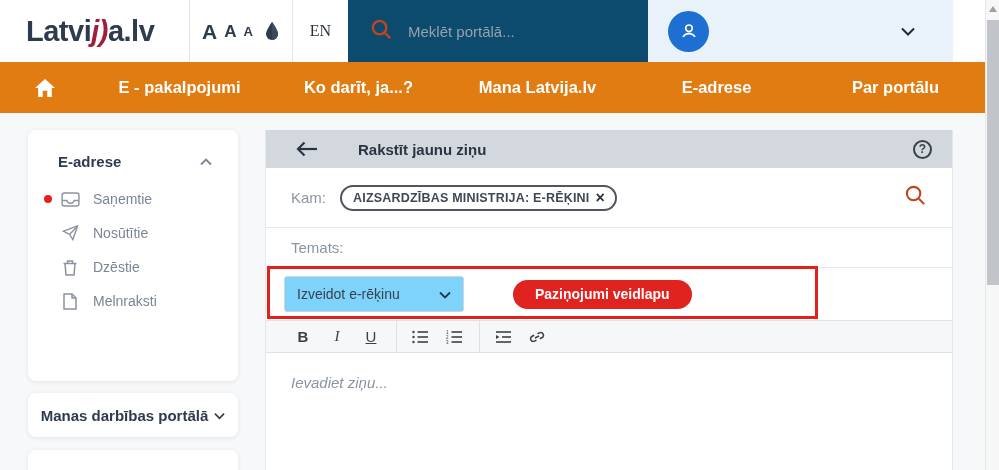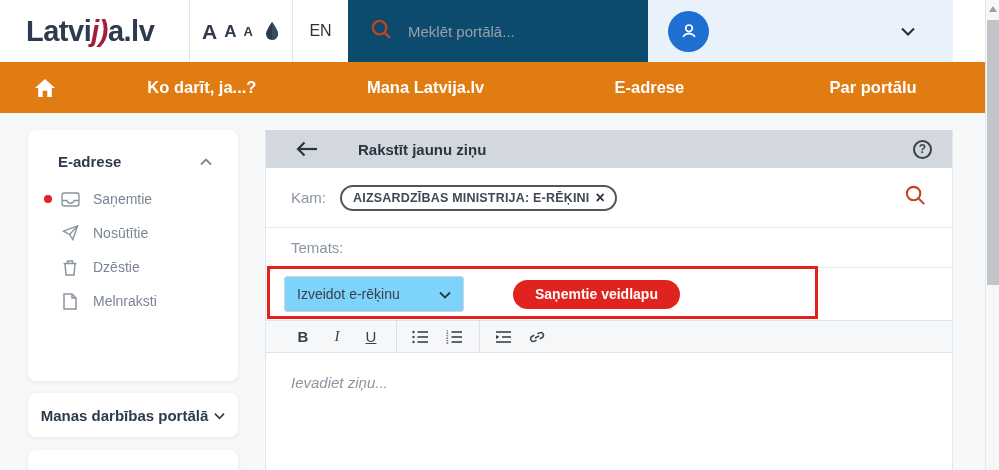--- a/index.html
+++ b/index.html
@@ -11,21 +11,21 @@
 
   
   .topbar { position:absolute; left:0; top:0; width:985px; height:62px; display:flex; background:#fff; }
   .logo-box { width:190px; display:flex; align-items:center; padding-left:26px; border-right:1px solid #e2e5e9; }
   .logo { font-size:29px; font-weight:bold; color:#2e3b4e; letter-spacing:-0.5px; }
   .logo .swirl { color:#a31e3c; font-style:italic; }
   .access-box { width:103px; display:flex; align-items:center; justify-content:center; gap:7px; border-right:1px solid #e2e5e9; }
   .fs-a { color:#2e3b4e; font-weight:600; line-height:1; }
   .fs-a.a1 { font-size:21px; } .fs-a.a2 { font-size:17px; } .fs-a.a3 { font-size:13px; }
   .contrast { margin-left:4px; display:flex; align-items:center; }
-  .lang-box { width:55px; display:flex; align-items:center; justify-content:center; font-size:16px; color:#29333f; font-weight:500; }
+  .lang-box { width:55px; display:flex; align-items:center; justify-content:center; font-size:16px; color:#29333f; font-weight:500;font-family:Liberation Serif, serif; }
   .search-box { width:300px; background:#0c4a6e; display:flex; align-items:center; padding-left:22px; gap:15px; }
   .search-box .ph { font-size:15px; color:#98a1ab; }
   .user-box { width:305px; background:#e9f1fb; display:flex; align-items:center; justify-content:space-between; padding:0 38px 0 20px; }
   .user-circle { width:41px; height:41px; border-radius:50%; background:#1d6fd2; display:flex; align-items:center; justify-content:center; }
   .gutter { width:32px; background:#fff; }
 
   
   .mainnav { position:absolute; left:0; top:62px; width:985px; height:51px; background:#e07c12; display:flex; align-items:center; }
   .nav-home { width:90px; display:flex; justify-content:center; align-items:center; cursor:pointer; }
   .nav-item { flex:1; text-align:center; color:#fff; font-weight:bold; font-size:16.5px; cursor:pointer; }
@@ -131,20 +131,21 @@
     </div>
     <div class="gutter"></div>
   </header>
 
   <nav class="mainnav">
     <div class="nav-home">
       <svg width="22" height="20" viewBox="0 0 24 22" fill="#fff">
           <path d="M12 1 L23 11 L19.5 11 L19.5 21 L14.5 21 L14.5 14 L9.5 14 L9.5 21 L4.5 21 L4.5 11 L1 11 Z"></path>
         </svg>
     </div>
+    <div class="nav-item">E - pakalpojumi</div>
     <div class="nav-item">Ko darīt, ja...?</div>
     <div class="nav-item">Mana Latvija.lv</div>
     <div class="nav-item">E-adrese</div>
     <div class="nav-item">Par portālu</div>
   </nav>
 
   <div class="page">
 
     <aside class="card mailbox">
       <div class="mb-title-row">
@@ -246,21 +247,21 @@
 
       <div class="row-actions">
         <div class="invoice-select">
           <span class="sel-text">Izveidot e-rēķinu</span>
           <span>
             <svg width="12" height="8" viewBox="0 0 12 8" fill="none" stroke="#2b3442" stroke-width="1.8">
                 <polyline points="1,1.5 6,6.5 11,1.5"></polyline>
               </svg>
           </span>
         </div>
-        <button class="fill-form-btn">Saņemtie veidlapu</button>
+        <button class="fill-form-btn">Paziņojumi veidlapu</button>
       </div>
 
       <div class="toolbar">
         <span class="tb-btn bold">B</span>
         <span class="tb-btn italic">I</span>
         <span class="tb-btn underline">U</span>
         <span class="tb-sep"></span>
         <span class="tb-btn">
           <svg width="17" height="14" viewBox="0 0 17 14" stroke="#3a4149" stroke-width="1.6" fill="#3a4149">
               <circle cx="1.5" cy="2" r="1.2" stroke="none"></circle>

